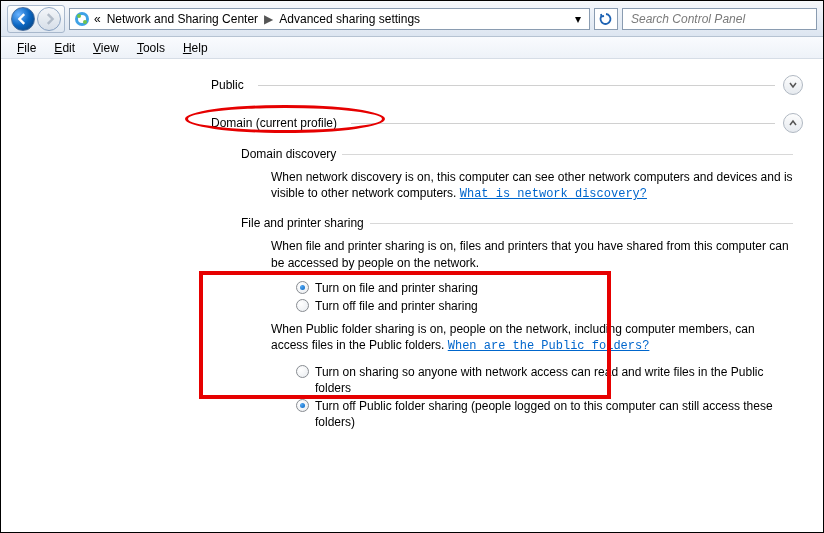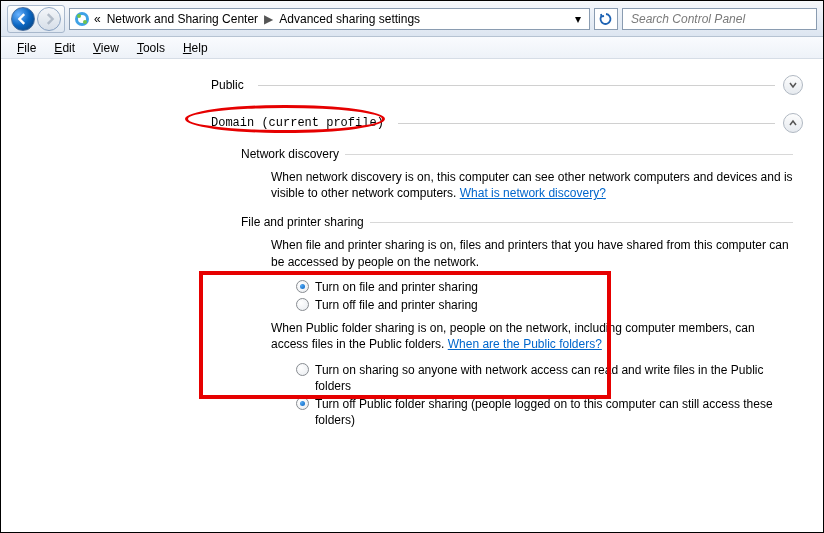--- a/index.html
+++ b/index.html
@@ -116,21 +116,21 @@
     }
     .sub-title {
       display:flex; align-items:center; gap:6px; margin: 14px 0 8px 0;
     }
     .sub-title .txt { white-space:nowrap; }
     .sub-line { flex:1; height:1px; background:#d8d8d8; }
     .desc {
       margin: 6px 0 8px 30px;
       color:#000; line-height:1.35;
     }
-    .desc a { color:#0066cc; text-decoration:underline; cursor:pointer; }
+    .desc a { color:#0066cc; text-decoration:underline; cursor:pointer;font-family:Liberation Mono, monospace; }
     .radio-group { margin-left: 55px; }
     .radio-row {
       display:flex; align-items:flex-start; gap:6px;
       padding:1px 0; line-height:1.35;
     }
     .radio {
       width:13px;height:13px;border-radius:50%;
       border:1px solid #888c91;
       background:radial-gradient(circle at 35% 35%,#fff,#e8ebef);
       display:flex;align-items:center;justify-content:center;
@@ -200,34 +200,34 @@
   <div class="section-header">
     <span class="label">Public</span>
     <div class="section-line"></div>
     <div class="chev-btn">
       <svg viewBox="0 0 10 10">
           <path d="M2 3 L5 7 L8 3" stroke="#555" stroke-width="1.5" fill="none"></path>
         </svg>
     </div>
   </div>
 
-  <div class="section-header" style="margin-top:18px;font-family:Liberation Mono, monospace;">
+  <div class="section-header" style="margin-top:18px;">
     <div class="red-ellipse"></div>
     <span class="label">Domain (current profile)</span>
     <div class="section-line"></div>
     <div class="chev-btn">
       <svg viewBox="0 0 10 10">
           <path d="M2 7 L5 3 L8 7" stroke="#555" stroke-width="1.5" fill="none"></path>
         </svg>
     </div>
   </div>
 
   <div class="subsection">
     <div class="sub-title">
-      <span class="txt">Network discovery</span>
+      <span class="txt">Domain discovery</span>
       <div class="sub-line"></div>
     </div>
     <div class="desc">
       <span>When network discovery is on, this computer can see other network computers and devices and is visible to other network computers. </span><a>What is network discovery?</a>
     </div>
   </div>
 
   <div class="red-box" style="left:198px; top:212px; width:412px; height:128px;"></div>
   <div class="subsection">
     <div class="sub-title">

